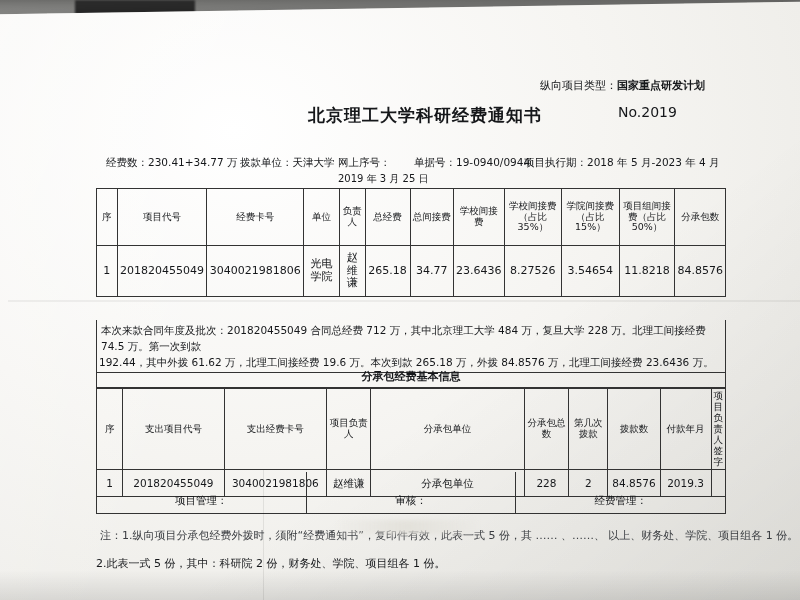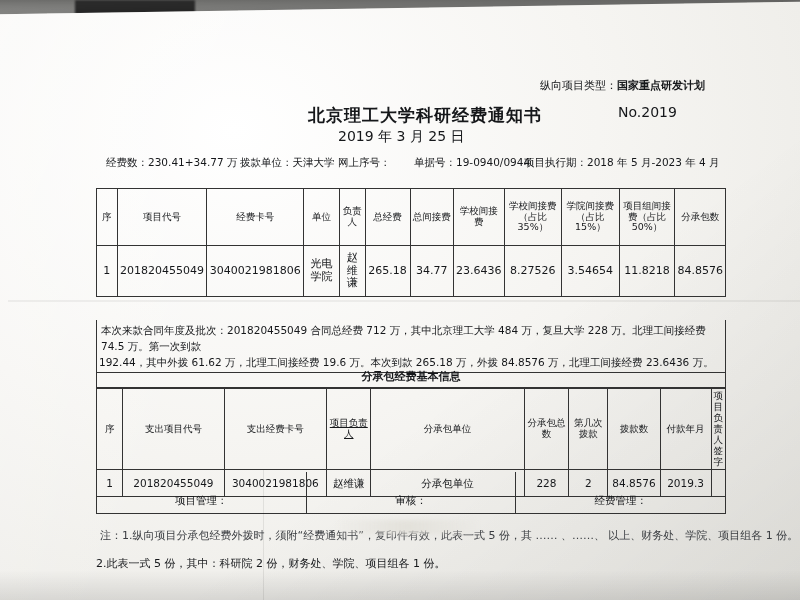--- a/index.html
+++ b/index.html
@@ -62,21 +62,21 @@
 
   .ptype { font-size: 11px; }
   .ptype b { font-weight: 700; }
   .no2019 { font-size: 14px; }
 
   .doc-title {
     font-size: 17px;
     font-weight: 700;
     letter-spacing: 1px;
   }
-  .doc-date { font-size: 14px; }
+  .doc-date { font-size: 10px; margin-top: 44px; }
 
   .meta { font-size: 10.5px; }
 
   
   table {
     position: absolute;
     border-collapse: collapse;
     font-size: 10px;
     background: transparent;
   }
@@ -238,21 +238,21 @@
     </div>
 
     <div class="sub-title cn">分承包经费基本信息</div>
 
     <table class="sub-table cn">
       <tbody>
           <tr class="hdr">
         <td style="width:24px;">序</td>
         <td style="width:100px;">支出项目代号</td>
         <td style="width:100px;">支出经费卡号</td>
-        <td style="width:46px;text-decoration:underline;">项目负责人</td>
+        <td style="width:46px;">项目负责人</td>
         <td style="width:180px;">分承包单位</td>
         <td style="width:44px;">分承包总数</td>
         <td style="width:40px;">第几次拨款</td>
         <td style="width:48px;">拨款数</td>
         <td style="width:48px;">付款年月</td>
         <td>项目负责人签字</td>
       </tr>
       <tr class="r2">
         <td>1</td>
         <td>201820455049</td>

